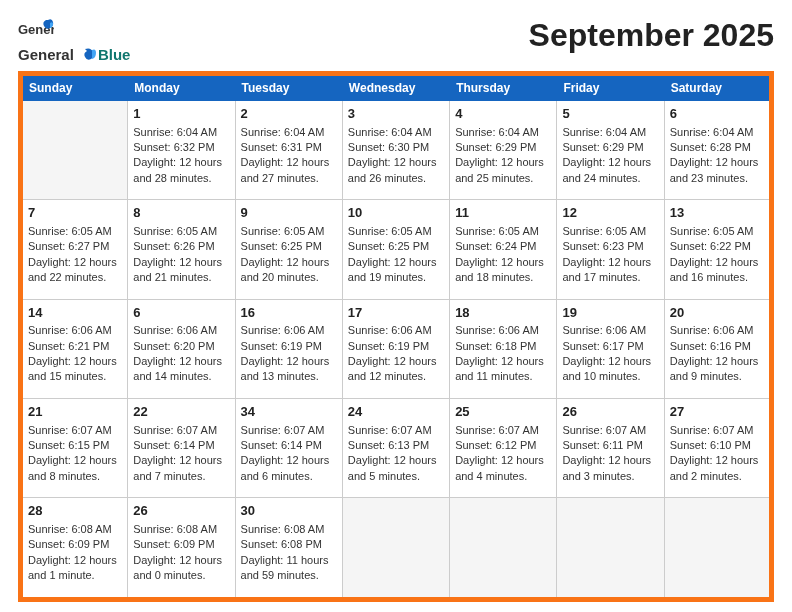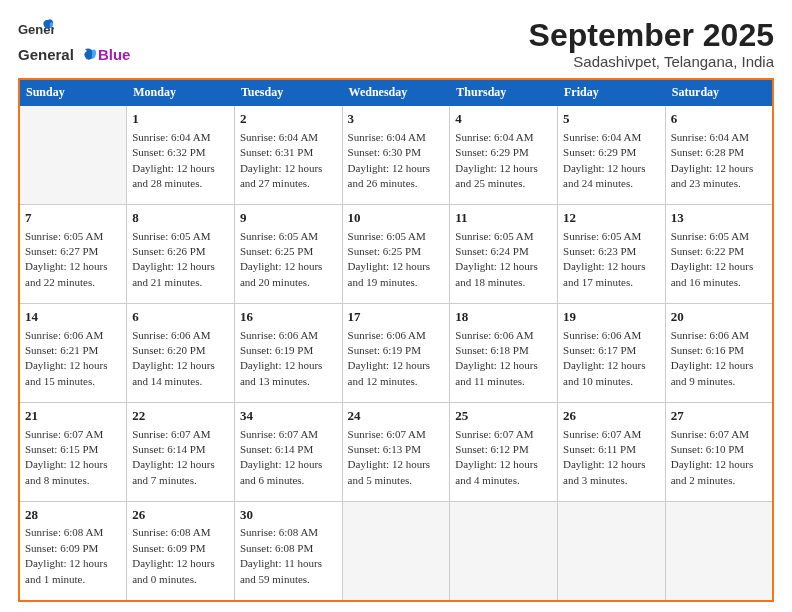--- a/index.html
+++ b/index.html
@@ -41,25 +41,24 @@
       font-weight: bold;
       color: #222;
       line-height: 1.1;
     }
     .subtitle {
       font-size: 15px;
       color: #444;
     }
     .calendar {
       flex: 1;
-      border: 2px solid #f97316;
+      border: 5px solid #f97316;
       border-collapse: collapse;
       width: 100%;
       table-layout: fixed;
-      font-family: Liberation Serif, serif;
     }
     .calendar th {
       background: #1565c0;
       color: #fff;
       font-size: 12px;
       font-weight: bold;
       text-align: left;
       padding: 5px 6px;
       border: 1px solid #1565c0;
     }
@@ -103,26 +102,25 @@
           <path d="M30 2 Q34 0 35 4 Q36 8 32 10 Q28 12 26 8 Q24 4 28 2 Z" fill="#1565c0"></path>
           <path d="M32 5 Q35 3 35 6 Q35 9 32 10 Z" fill="#42a5f5"></path>
         </svg>
       </div>
       <div style="display:flex; align-items:center; gap:0;">
         <span style="font-size:15px; font-weight:bold; color:#333;">General</span>
         <svg width="22" height="16" viewBox="0 0 22 16" style="margin-left:1px; margin-right:1px;">
           <path d="M10 2 Q16 0 18 5 Q20 10 16 12 Q12 14 10 10 Q8 6 12 4" fill="#1565c0"></path>
           <path d="M17 3 Q21 1 21 6 Q21 11 17 12" fill="#42a5f5"></path>
         </svg>
-        <span style="font-size:15px; font-weight:bold; color:#a21caf;">Blue</span>
+        <span style="font-size:15px; font-weight:bold; color:#0f766e;">Blue</span>
       </div>
     </div>
     <div class="title-block">
       <div class="month-title">September 2025</div>
-      <div class="subtitle">Sadashivpet, Telangana, India</div>
     </div>
   </div>
 
   <table class="calendar">
     <thead>
       <tr>
         <th>Sunday</th>
         <th>Monday</th>
         <th>Tuesday</th>
         <th>Wednesday</th>

